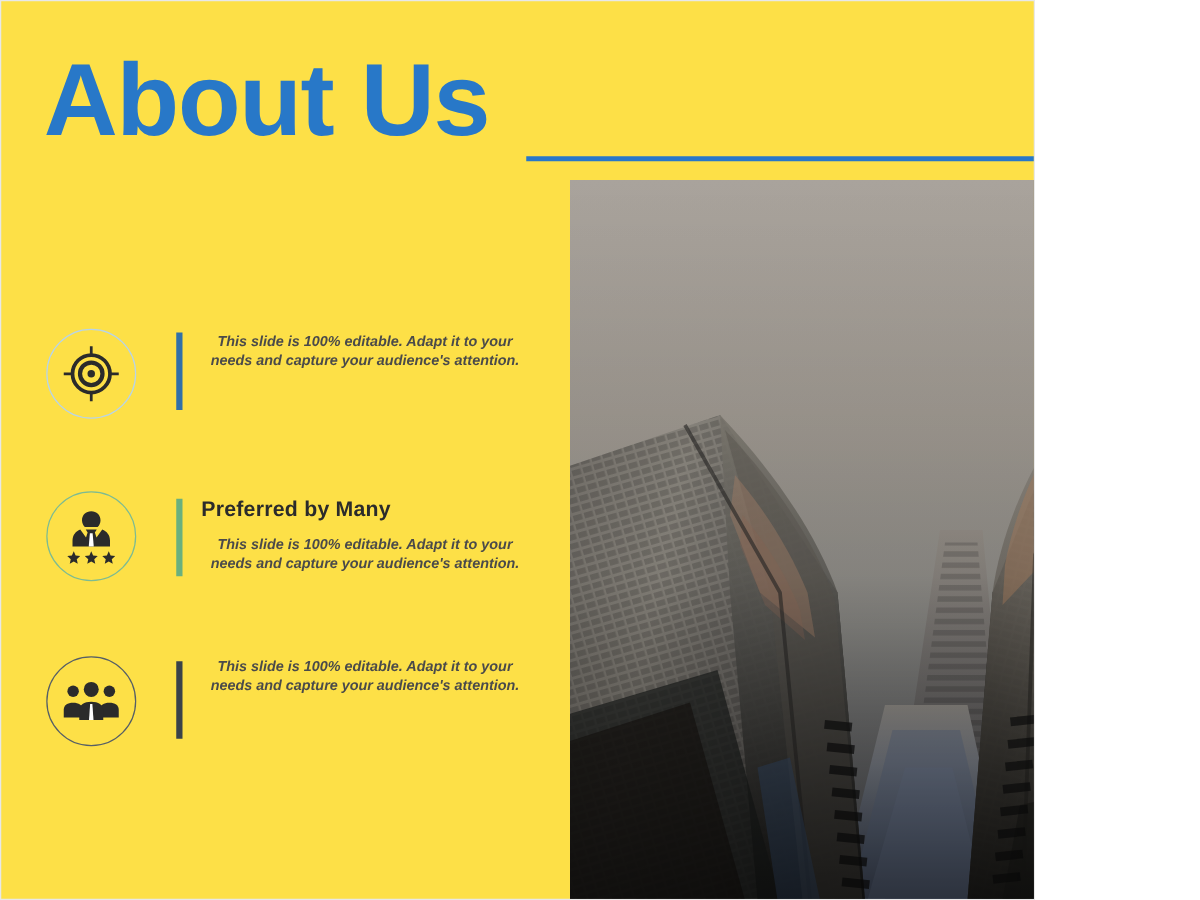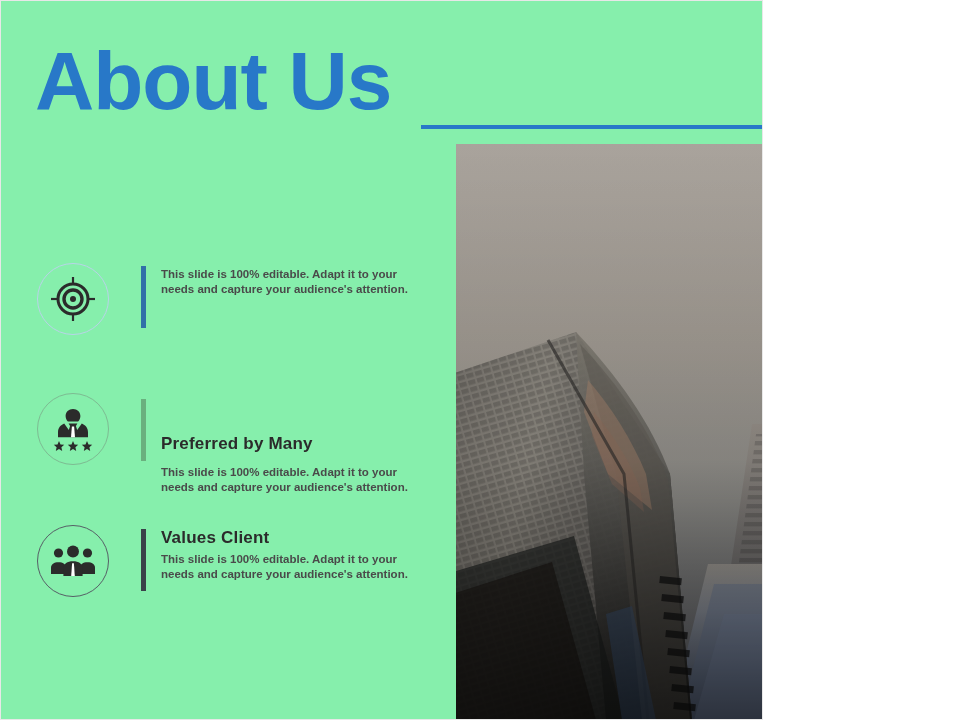--- a/index.html
+++ b/index.html
@@ -9,23 +9,23 @@
   }
   body {
     width: 960px;
     height: 720px;
     font-family: "Liberation Sans", sans-serif;
     overflow: hidden;
   }
 
   .slide {
     position: relative;
-    width: 763px;
+    width: 828px;
     height: 720px;
-    background: #86efac;
+    background: #fde047;
     box-sizing: border-box;
     border: 1px solid #e8e8e8;
     overflow: hidden;
   }
 
   
   .title {
     position: absolute;
     left: 34px;
     top: 34px;
@@ -93,30 +93,32 @@
   .feature-heading {
     font-size: 17px;
     font-weight: bold;
     color: #2b2b2b;
     letter-spacing: 0.2px;
     margin: 0 0 4px 0;
     line-height: 22px;
   }
   .feature-body {
     font-size: 11.5px;
+    font-style: italic;
     font-weight: bold;
     color: #4a4a4a;
     line-height: 14.5px;
     margin: 0;
     width: 262px;
+    text-align: center;
   }
   .feature-1 .feature-text { top: 8px; }
   .feature-1 .feature-heading { margin-bottom: 6px; }
   .feature-2 .feature-text { top: 4px; }
-  .feature-2 .feature-heading { margin-bottom: 10px; margin-top: 36px; }
+  .feature-2 .feature-heading { margin-bottom: 10px; }
   .feature-3 .feature-text { top: 2px; }
   .feature-3 .feature-heading { margin-bottom: 3px; }
 
   
   .photo {
     position: absolute;
     left: 455px;
     top: 143px;
     width: 504px;
     height: 576px;
@@ -191,21 +193,20 @@
           <path d="M30 30v-6.2c0-3.6 3-5.6 7.5-5.6s7.5 2 7.5 5.6V30z"></path>
 
           <circle cx="23" cy="7.5" r="6"></circle>
           <path d="M13.4 32v-7.6c0-4.5 3.9-7.1 9.6-7.1s9.6 2.6 9.6 7.1V32z"></path>
           <path d="M22.1 19.2h1.8l0.9 12.8h-3.6z" fill="#ffffff"></path>
         </g>
       </svg>
     </div>
     <div class="accent-bar"></div>
     <div class="feature-text">
-      <p class="feature-heading">Values Client</p>
       <p class="feature-body">This slide is 100% editable. Adapt it to your needs and capture your audience's attention.</p>
     </div>
   </div>
 
   <div class="photo">
     <div class="photo-scene">
       <svg viewBox="0 0 504 576" preserveAspectRatio="none" aria-hidden="true">
         <defs>
           <linearGradient id="sky" x1="0" y1="0" x2="0" y2="1">
             <stop offset="0%" stop-color="#a9a39c"></stop>

